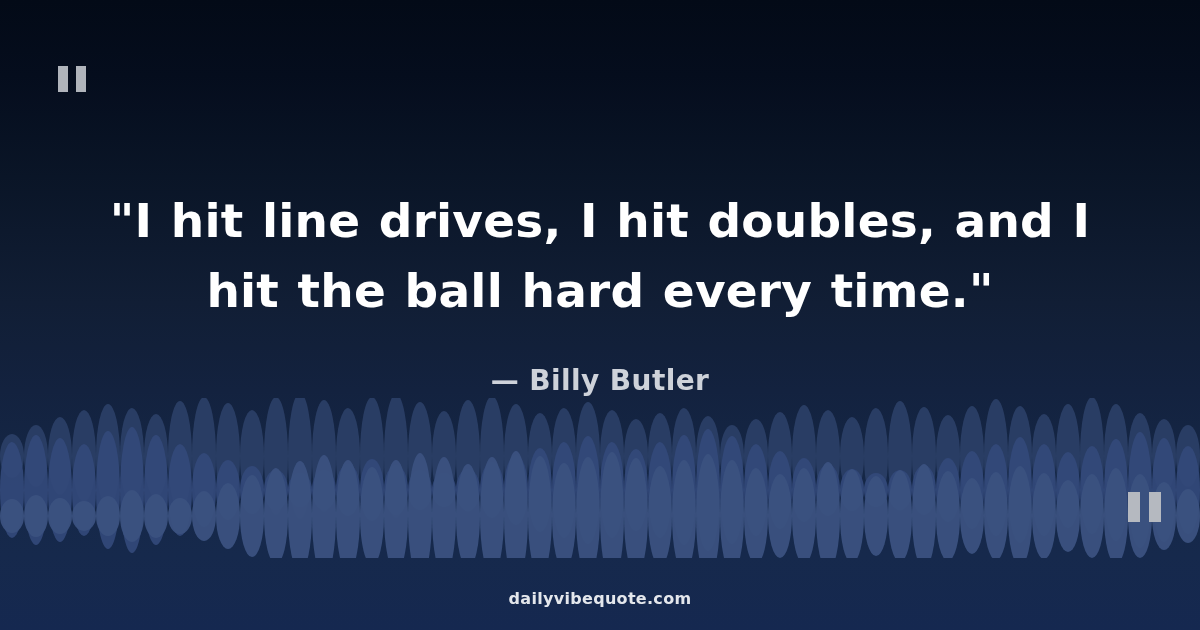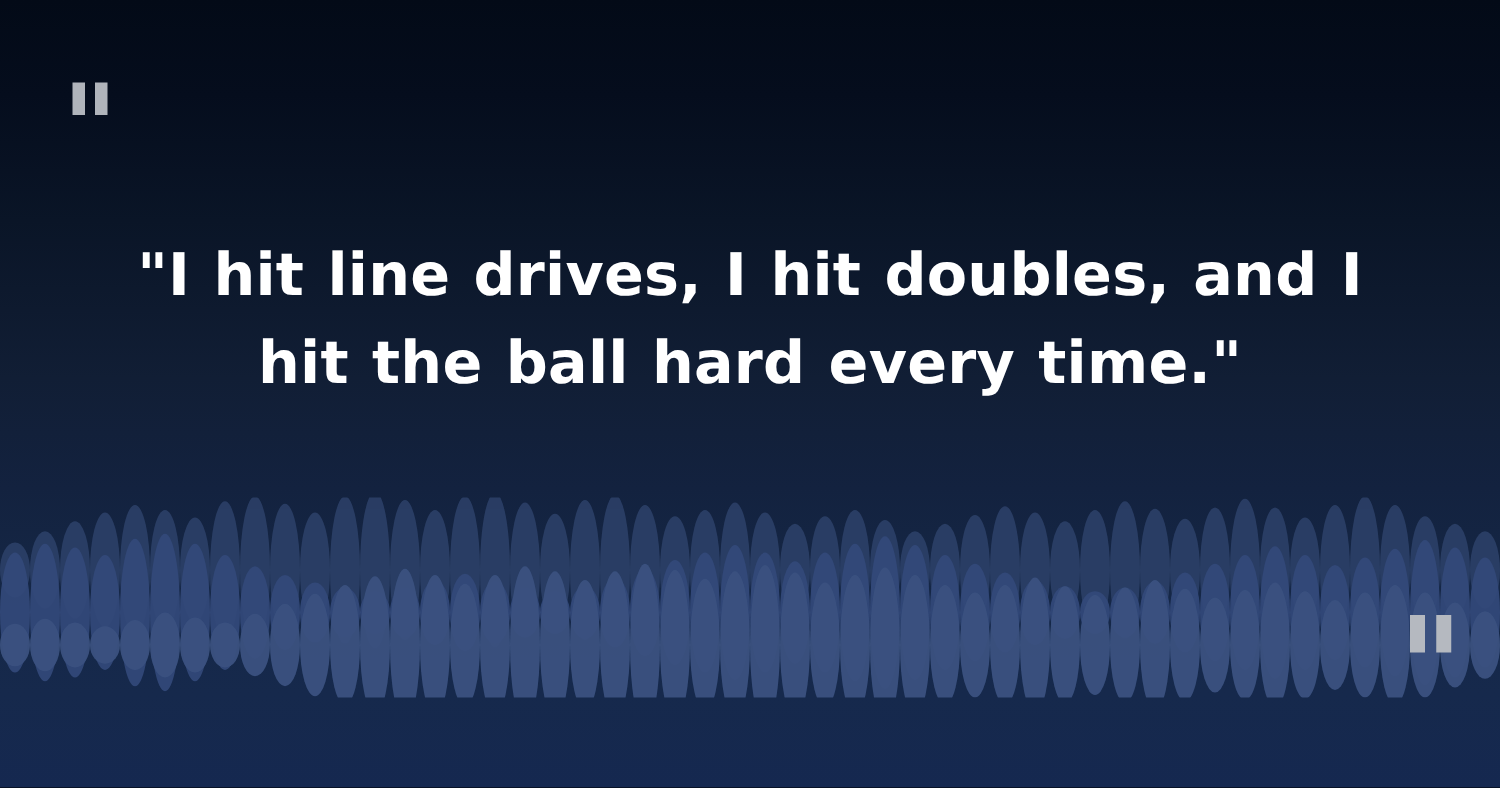--- a/index.html
+++ b/index.html
@@ -295,15 +295,21 @@
 
   <div id="quote-close">
     <span class="bar"></span>
     <span class="bar"></span>
   </div>
 
   <div id="quote-block">
     <div id="quote-text">"I hit line drives, I hit doubles, and I hit the ball hard every time."</div>
   </div>
 
-
+  <div id="attribution-block">
+    <div id="attribution">— Billy Butler</div>
+  </div>
+
+  <div id="footer-block">
+    <div id="footer-url">dailyvibequote.com</div>
+  </div>
 
 </div>
 
 </body></html>

